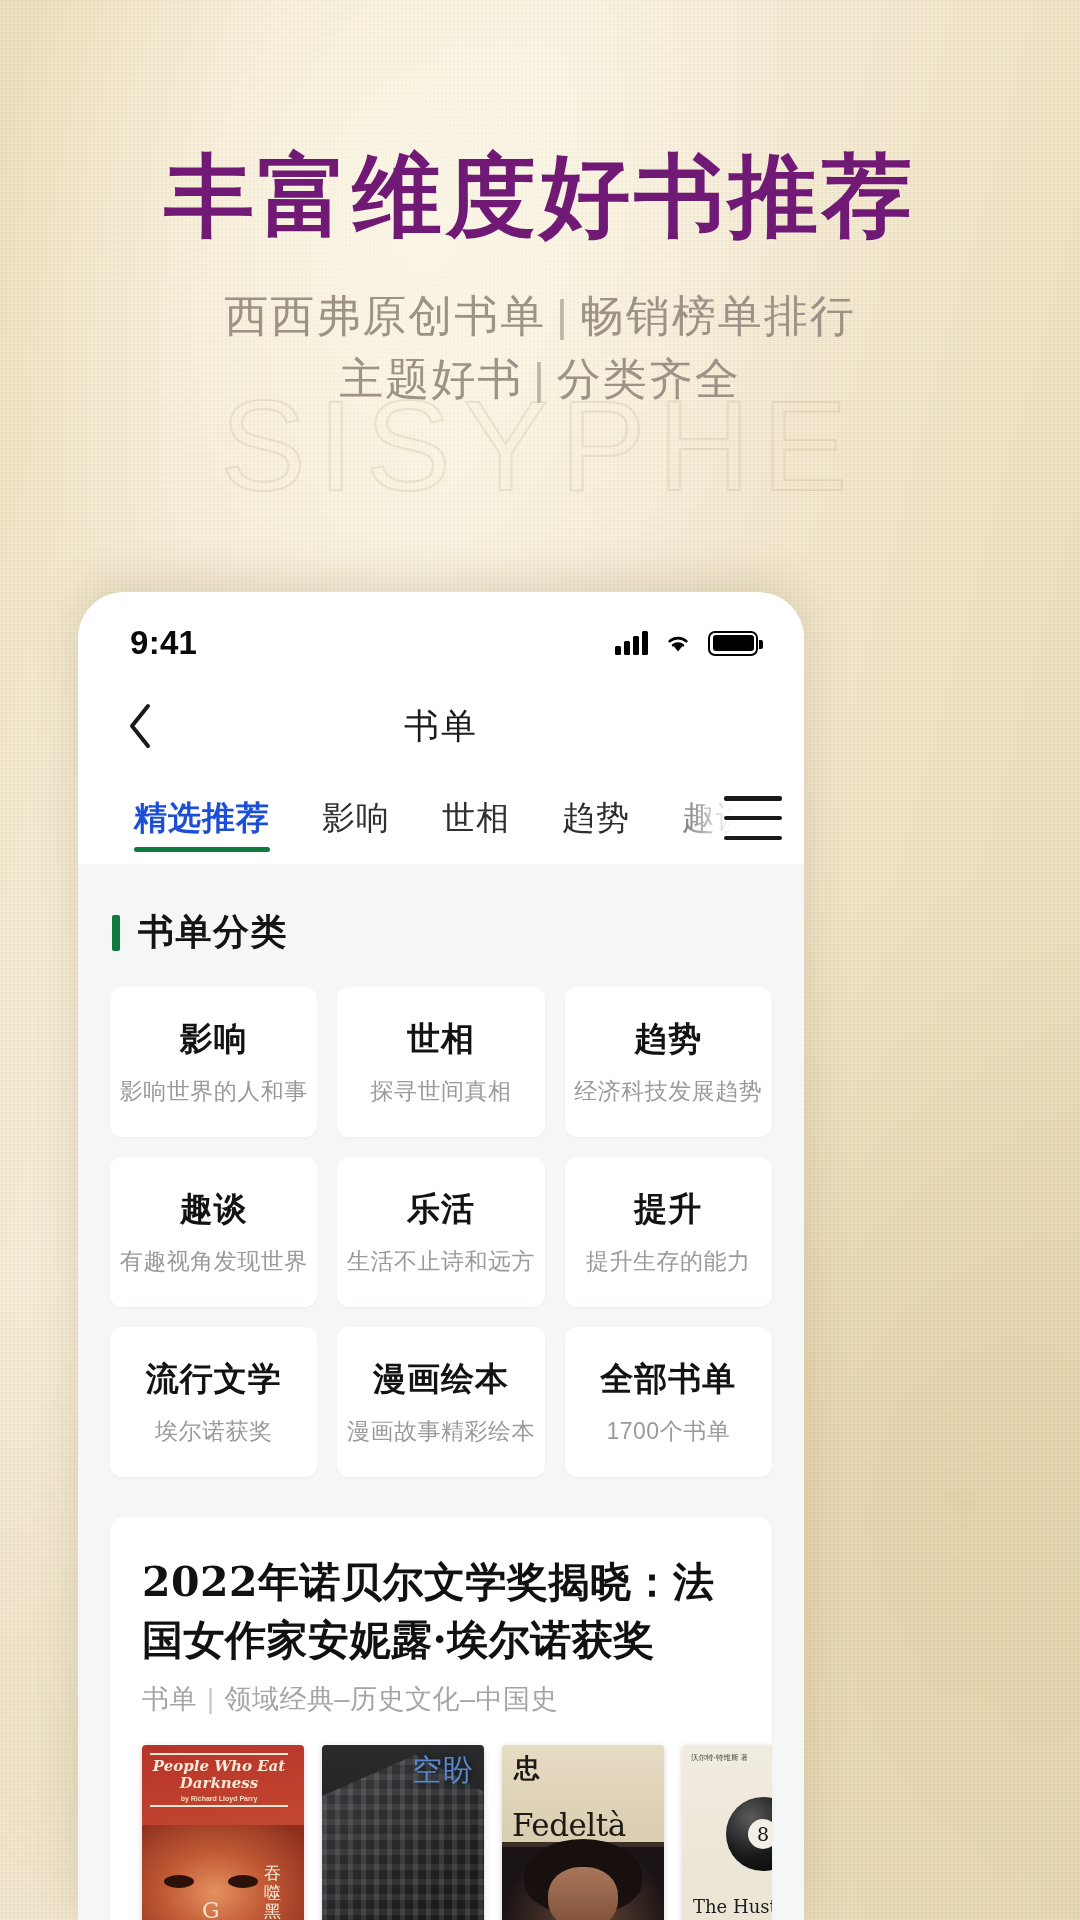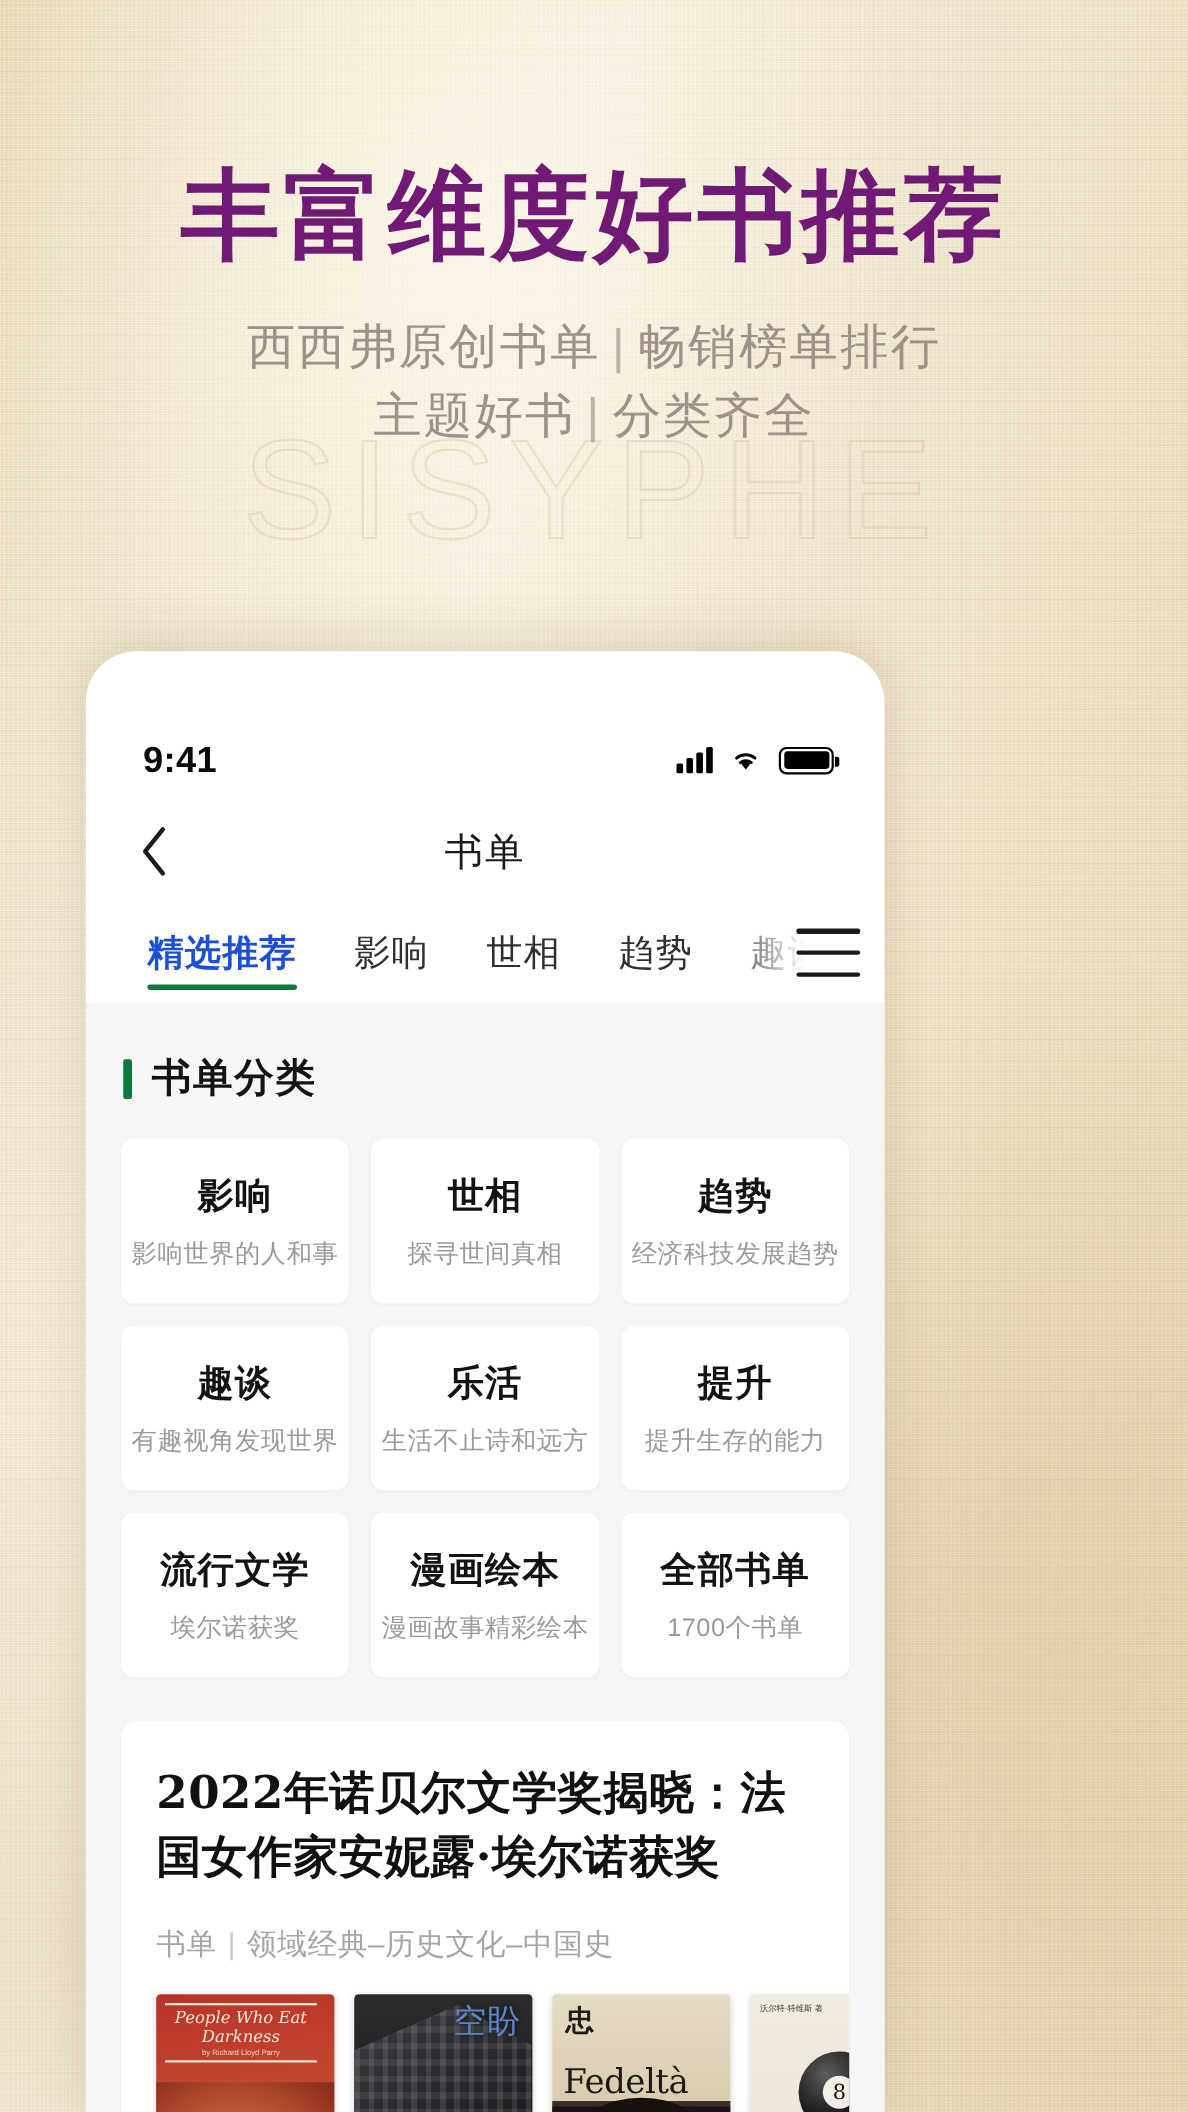--- a/index.html
+++ b/index.html
@@ -81,21 +81,20 @@
     overflow: hidden;
     z-index: 5;
     box-shadow: 0 -10px 44px rgba(120,96,52,0.18);
   }
 
   
   .statusbar {
     height: 88px;
     display: flex; align-items: center; justify-content: space-between;
     padding: 14px 46px 0 52px;
-    margin-top: 48px;
   }
   .clock { font-size: 33px; font-weight: 600; color: #0a0a0a; letter-spacing: .3px; }
   .sb-icons { display: flex; align-items: center; gap: 14px; }
 
   .bars { display: flex; align-items: flex-end; gap: 3px; height: 24px; }
   .bars i { width: 6px; background: #000; border-radius: 1.5px; display: block; }
   .bars i:nth-child(1) { height: 9px; }
   .bars i:nth-child(2) { height: 14px; }
   .bars i:nth-child(3) { height: 19px; }
   .bars i:nth-child(4) { height: 24px; }
@@ -194,35 +193,35 @@
     padding: 36px 32px 0;
     box-shadow: 0 1px 3px rgba(0,0,0,0.04);
     overflow: hidden;
   }
   .article-title {
     font-family: "DejaVu Serif", "Liberation Serif", serif;
     font-size: 41px; font-weight: 700; color: #111;
     line-height: 1.42; letter-spacing: .5px;
   }
   .article-meta {
-    margin-top: 32px;
+    margin-top: 12px;
     font-size: 27px; color: #a5a5a5; letter-spacing: .5px;
   }
   .article-meta .sep2 { padding: 0 10px; color: #c8c8c8; }
 
   .covers { display: flex; gap: 18px; margin-top: 28px; }
   .cover {
     width: 162px; height: 230px; border-radius: 4px;
     position: relative; overflow: hidden; flex: 0 0 auto;
     box-shadow: 0 2px 6px rgba(0,0,0,0.16);
   }
 
   
   .cv1 { background: linear-gradient(170deg,#b8332a 0%, #c2472f 40%, #a8281f 100%); }
-  .cv1 .c-top { position:absolute; top:8px; left:8px; right:16px; border-top:2px solid #f3e7d6; border-bottom:2px solid #f3e7d6; padding:3px 0;}
+  .cv1 .c-top { position:absolute; top:8px; left:8px; right:16px; border-top:2px solid #f3e7d6; border-bottom:2px solid #f3e7d6; padding:3px 0;font-weight:bold;}
   .cv1 .c-t1 { font-family:"DejaVu Serif",serif; font-style:italic; font-size:15px; color:#f6ead9; text-align:center; line-height:1.1;}
   .cv1 .c-t2 { font-size:7px; color:#f0dcc4; text-align:center; margin-top:4px;}
   .cv1 .face { position:absolute; left:0; right:0; bottom:0; height:150px;
                background: radial-gradient(ellipse 70% 60% at 45% 45%, #e5915f 0%, #c05a35 45%, #8d2f1e 100%); }
   .cv1 .eye { position:absolute; width:30px; height:13px; border-radius:50%; background:#2c100a; top:50px; }
   .cv1 .eye.l { left:22px; } .cv1 .eye.r { left:86px; }
   .cv1 .vtext { position:absolute; right:14px; bottom:16px; width:34px; color:#f7ecdc; font-size:17px; line-height:1.12; text-align:center; letter-spacing:1px;}
   .cv1 .gmark { position:absolute; left:60px; bottom:52px; font-family:"DejaVu Serif",serif; font-size:22px; color:#f3e3cd;}
 
   

